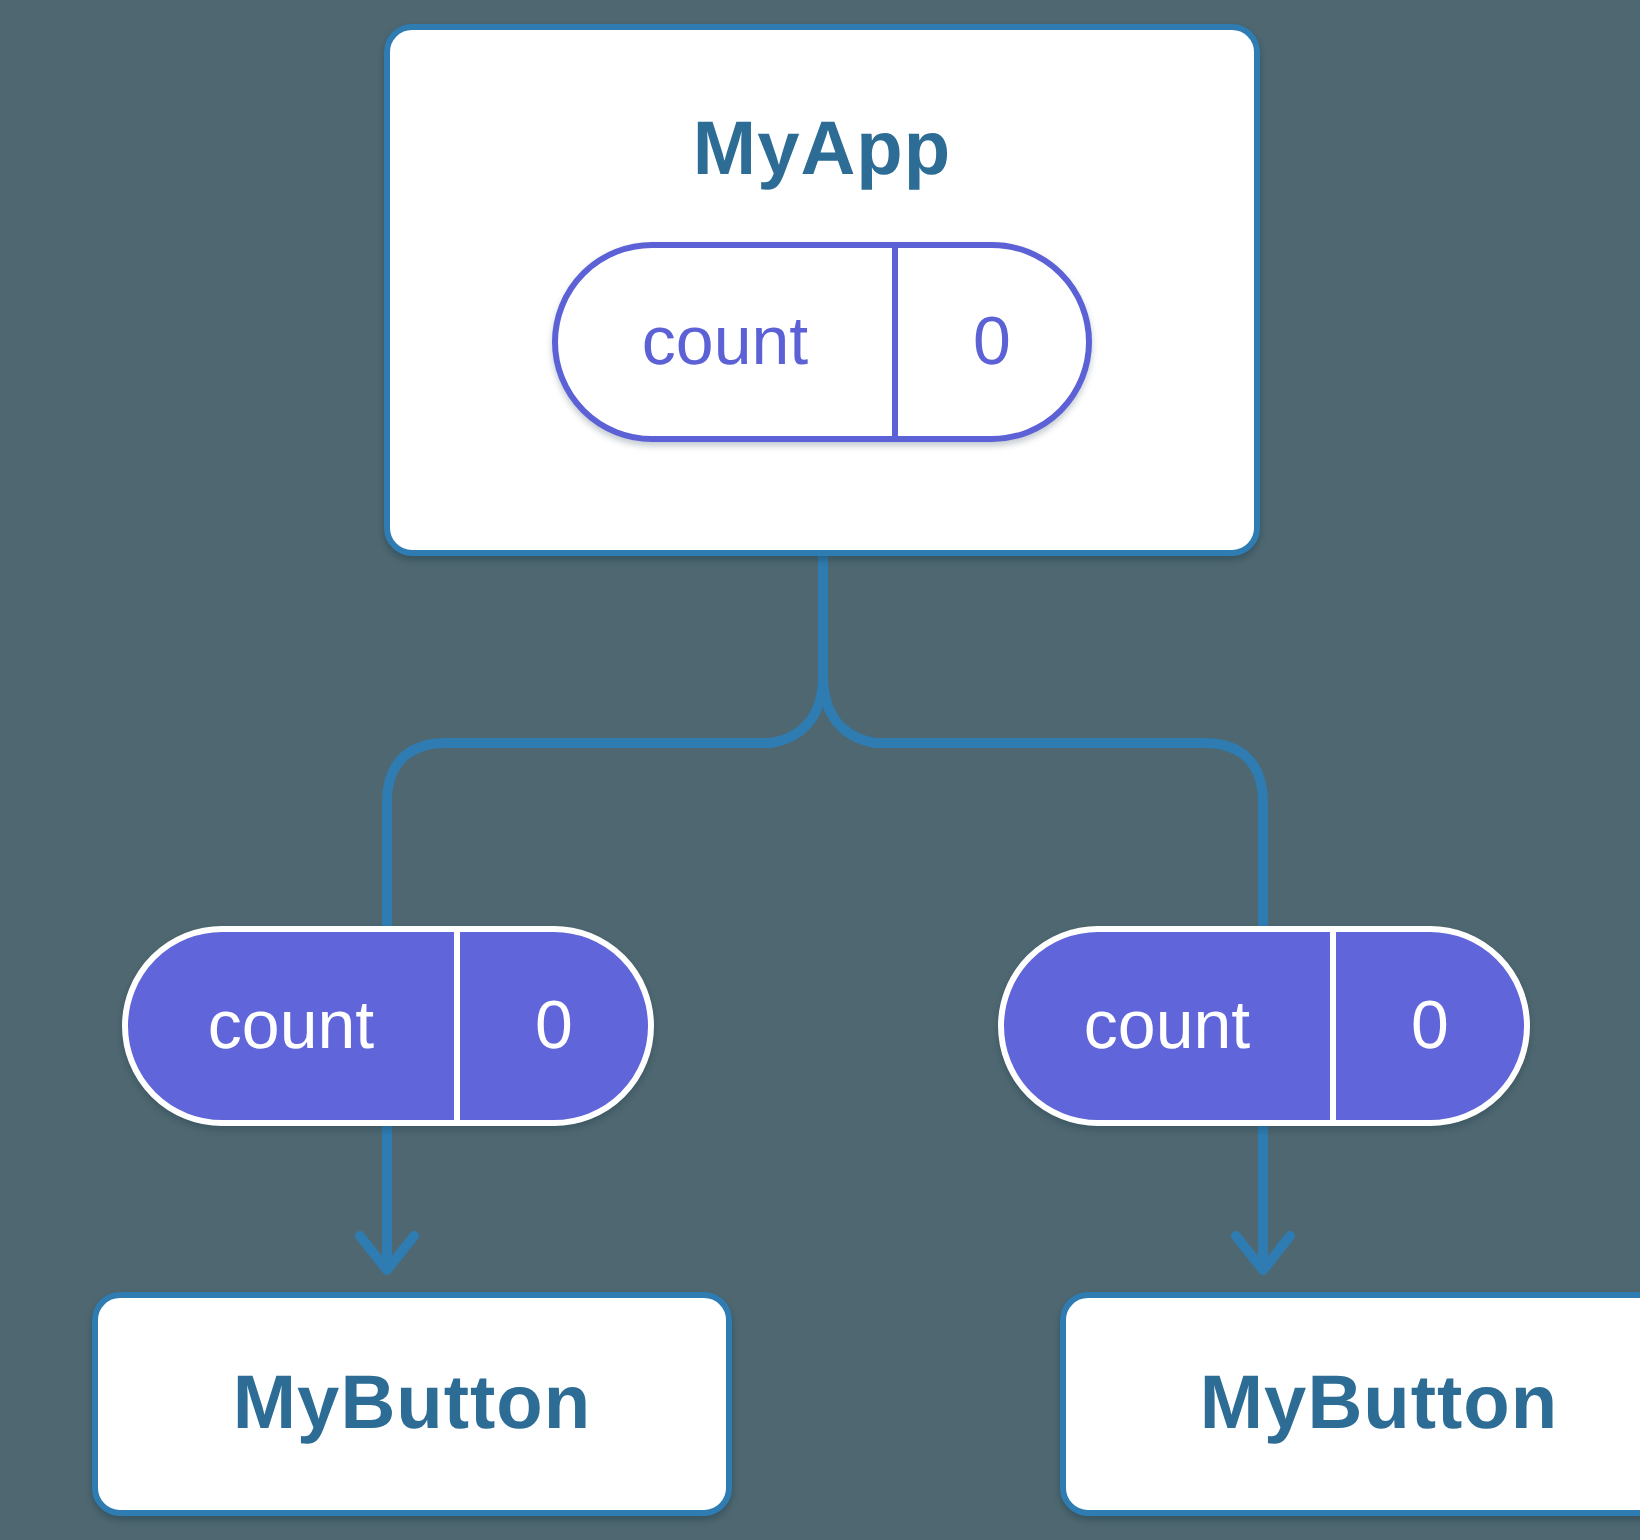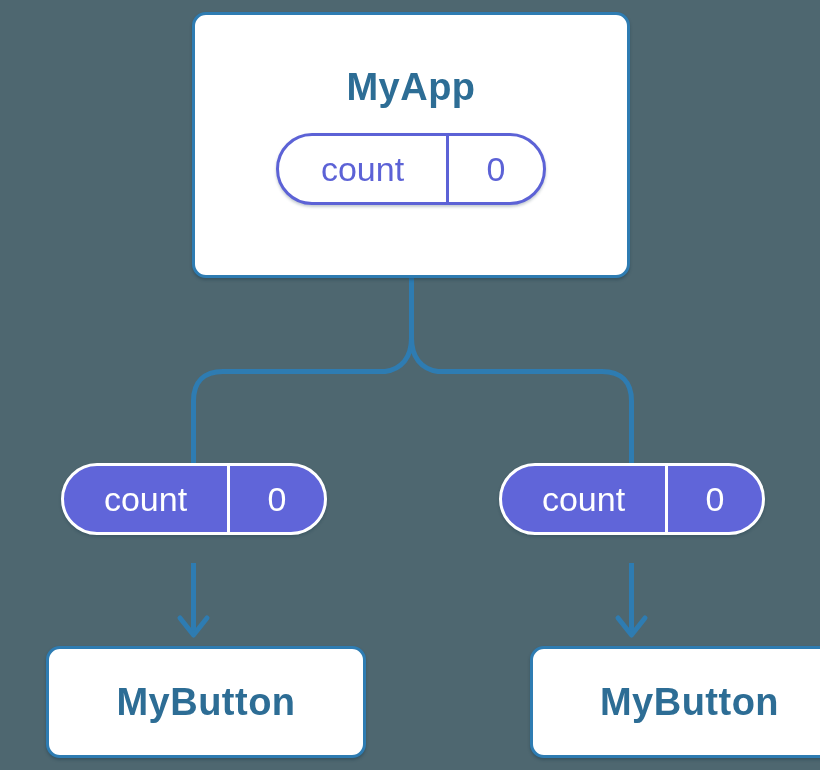--- a/index.html
+++ b/index.html
@@ -32,27 +32,27 @@
     box-sizing:border-box;
     box-shadow:0 2px 3px rgba(16,48,66,.35);
   }
   .card-root{left:192px;top:12px;width:438px;height:266px;}
   .card-title{
     text-align:center;
     color:var(--title-blue);
     font-size:38px;font-weight:700;
     letter-spacing:.5px;
   }
-  .card-root .card-title{margin-top:48px;line-height:48px;}
+  .card-root .card-title{margin-top:36px;line-height:48px;}
 
   .pill{
     display:flex;align-items:stretch;
     box-sizing:border-box;
     border-radius:52px;
-    height:72px;
+    height:100px;
     font-size:34px;
     box-shadow:0 2px 3px rgba(16,48,66,.25);
   }
   .pill-seg{
     display:flex;align-items:center;justify-content:center;
   }
   .pill-seg.name{flex:1 1 auto;}
   .pill-seg.value{flex:0 0 94px;}
 
   .pill-outline{

